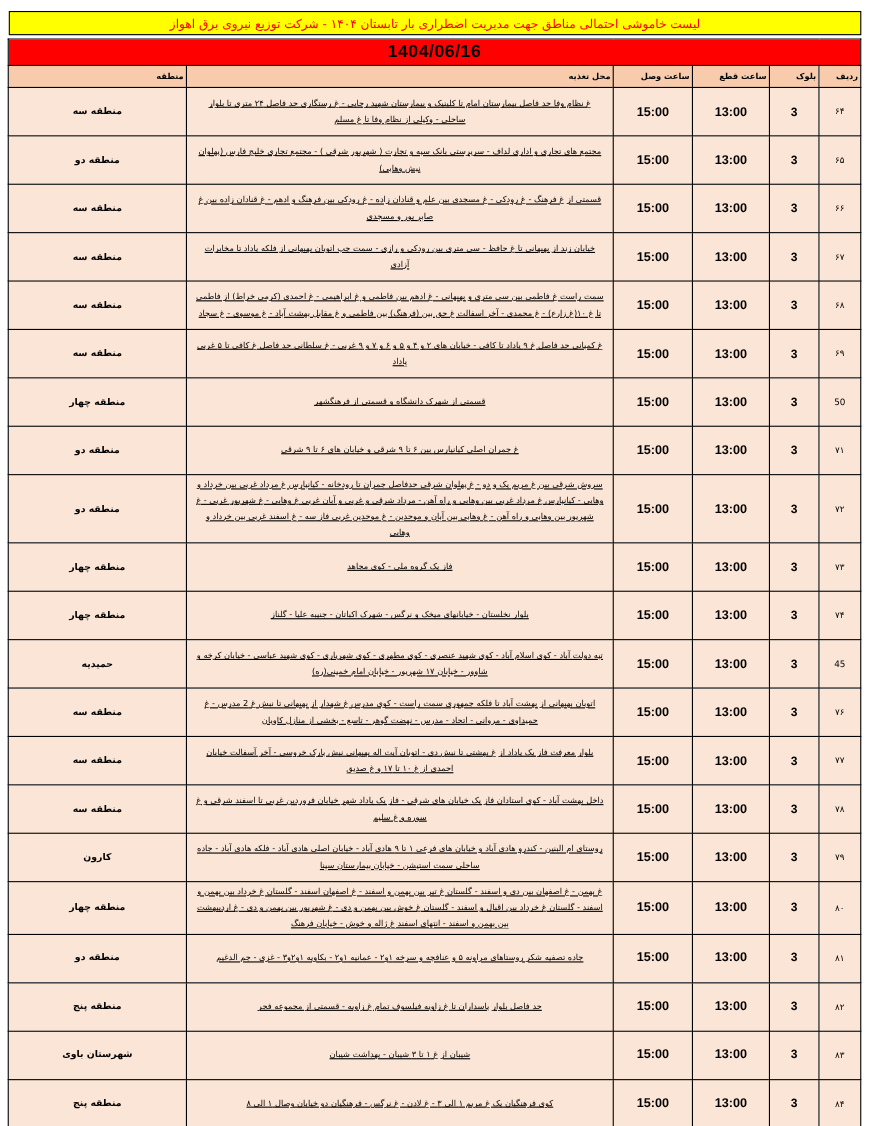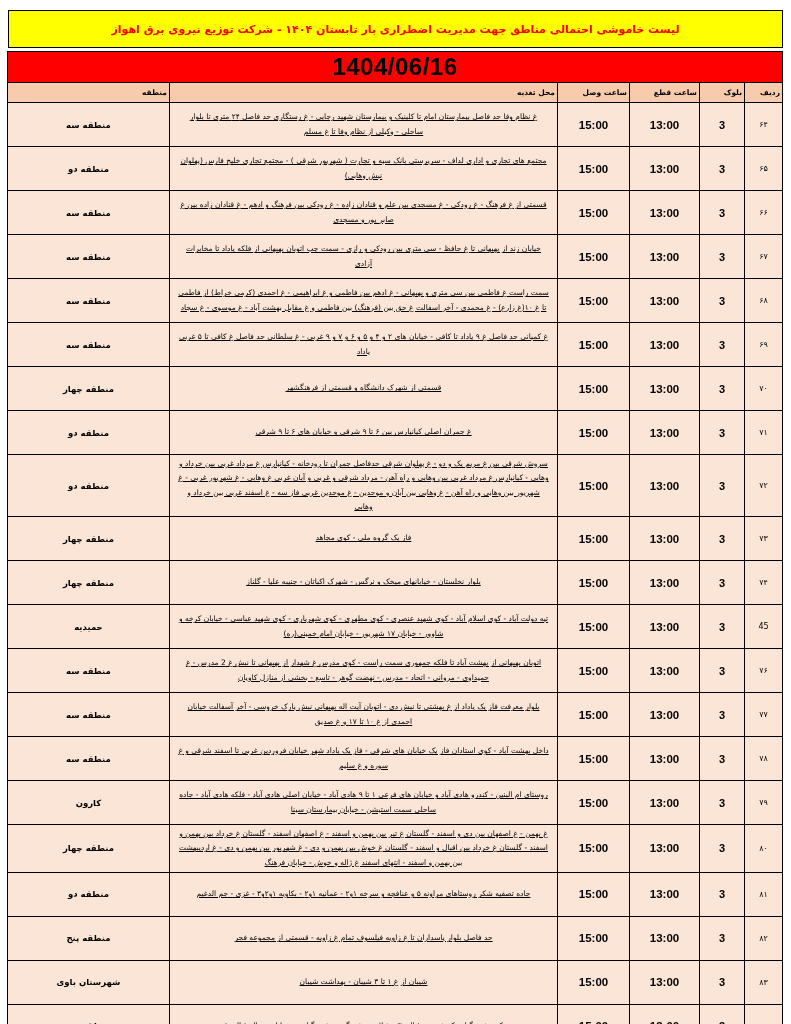--- a/index.html
+++ b/index.html
@@ -8,46 +8,46 @@
     width: 791px;
     font-family: "DejaVu Sans", sans-serif;
     direction: rtl;
   }
   .page { padding: 10px 8px 4px 8px; }
 
   .title-bar {
     background: var(--title-bg, #FFFF00);
     color: var(--title-text, #FF0000);
     border: 1px solid var(--border, #000);
-    height: 38px;
+    height: 22px;
     display: flex;
     align-items: center;
     justify-content: center;
-    font-weight: bold;
+    font-weight: normal;
     font-size: 11px;
     margin-bottom: 3px;
     text-align: right;
   }
 
   table.outage-table {
     width: 775px;
     border-collapse: collapse;
     table-layout: fixed;
   }
   .outage-table th, .outage-table td {
     border: 1px solid var(--border, #000);
     overflow: hidden;
   }
 
   .date-bar {
     background: var(--date-bg, #FF0000);
     color: var(--date-text, #000000);
     text-align: center;
     font-weight: bold;
-    font-size: 24px;
+    font-size: 16px;
     height: 24px;
     font-family: "Liberation Sans", sans-serif;
     letter-spacing: 0.5px;
   }
 
   .header-row th {
     background: var(--header-bg, #F8CBAD);
     font-size: 7.5px;
     font-weight: bold;
     height: 20px;
@@ -145,21 +145,21 @@
   </tr>
         <tr class="data-row">
     <td class="num">۶۹</td>
     <td class="block">3</td>
     <td class="time">13:00</td>
     <td class="time">15:00</td>
     <td class="loc">غ کمپانی حد فاصل غ ۹ یاداد تا کافی - خیابان های ۲ و ۴ و ۵ و ۶ و ۷ و ۹ غربی - غ سلطانی حد فاصل غ کافی تا ۵ غربی یاداد</td>
     <td class="region">منطقه سه</td>
   </tr>
         <tr class="data-row">
-    <td class="num">۷۰</td>
+    <td class="num">50</td>
     <td class="block">3</td>
     <td class="time">13:00</td>
     <td class="time">15:00</td>
     <td class="loc">قسمتی از شهرک دانشگاه و قسمتی از فرهنگشهر</td>
     <td class="region">منطقه چهار</td>
   </tr>
         <tr class="data-row">
     <td class="num">۷۱</td>
     <td class="block">3</td>
     <td class="time">13:00</td>

